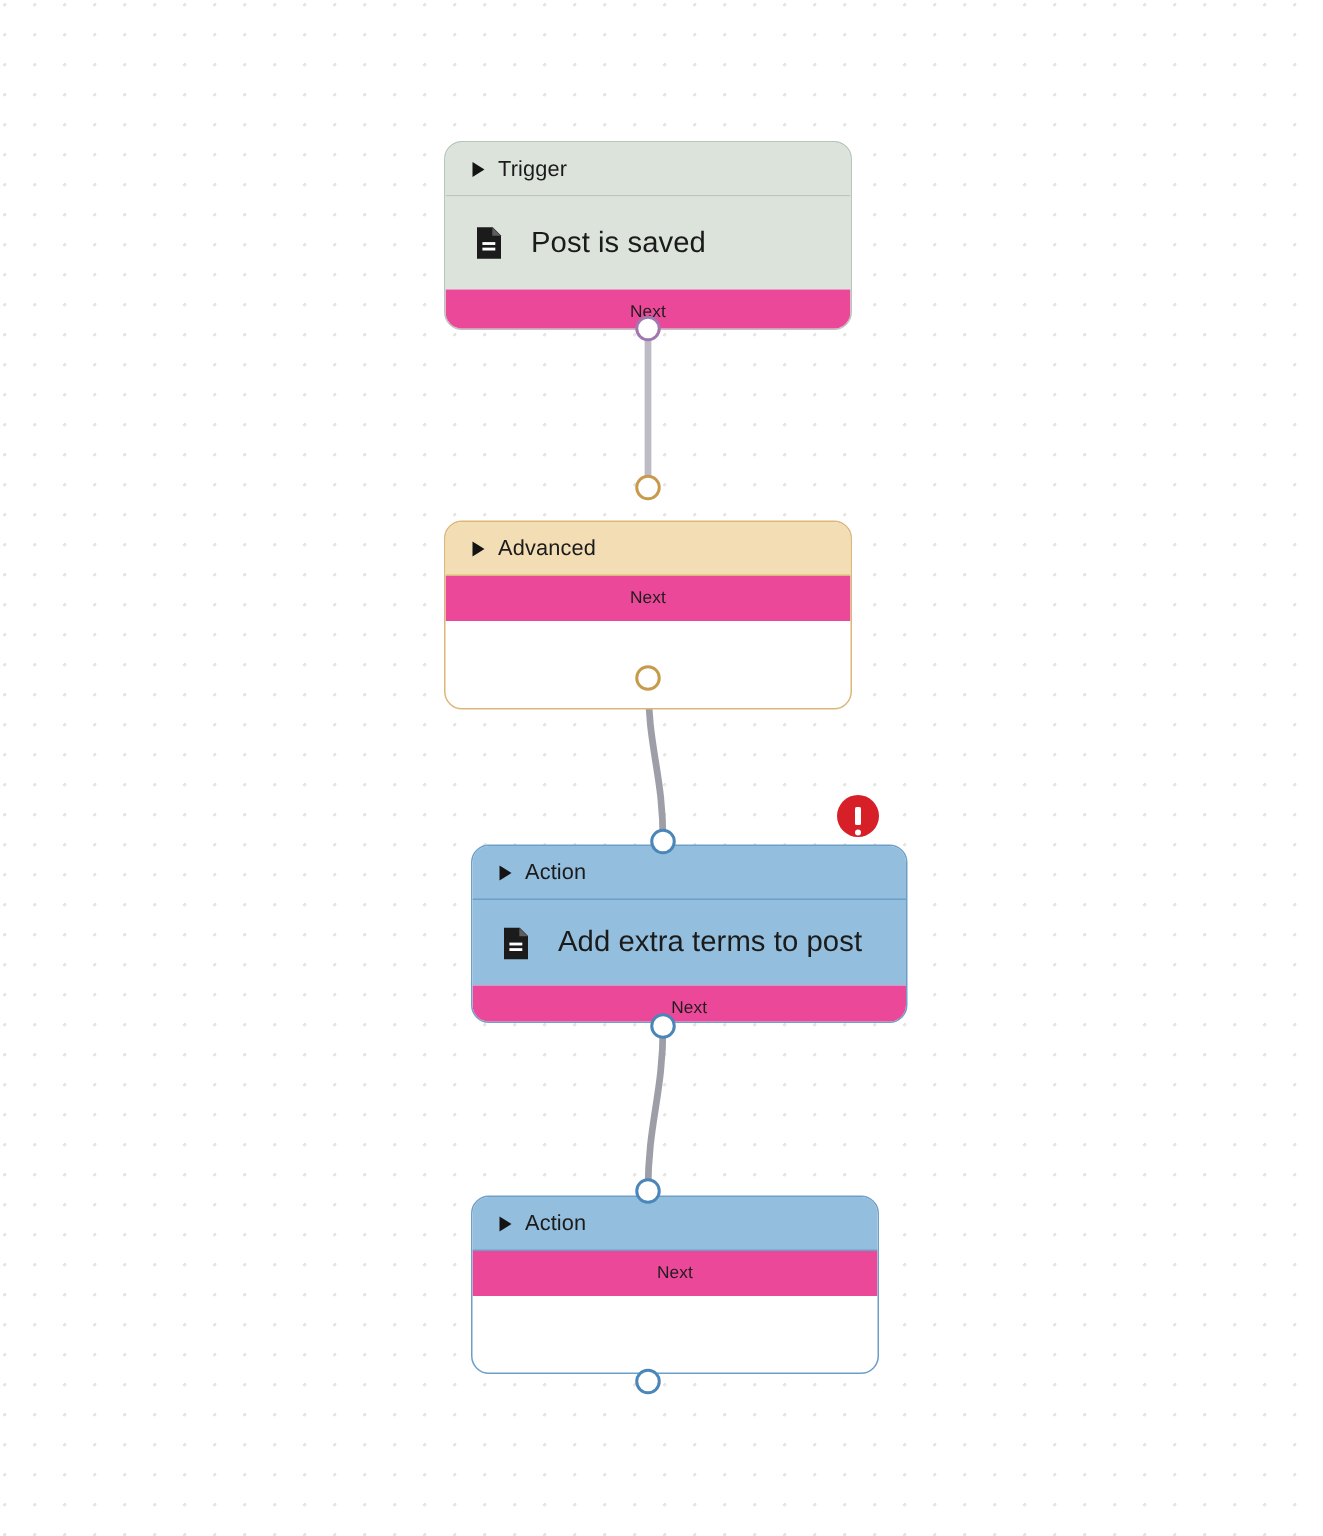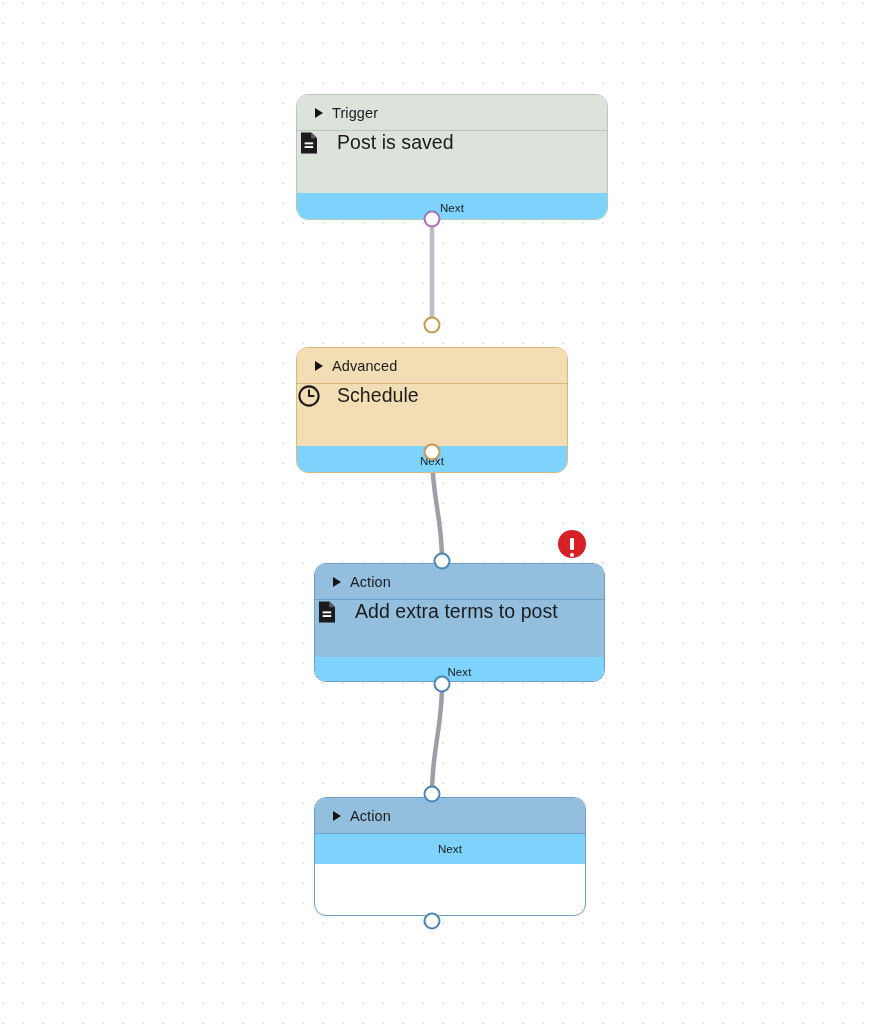--- a/index.html
+++ b/index.html
@@ -63,38 +63,40 @@
     border-left: 8px solid #141414;
     border-top: 5.5px solid transparent;
     border-bottom: 5.5px solid transparent;
     margin-right: 9px;
     flex: none;
   }
   .node-body {
     box-sizing: border-box;
     height: 62px;
     display: flex;
+    align-items: center;
+    padding-left: 17px;
   }
   .node-icon {
     width: 24px;
     height: 24px;
     flex: none;
     margin-right: 16px;
     display: block;
   }
   .node-title {
     font-size: 19.5px;
     color: #1b1b1b;
     letter-spacing: 0.05px;
     white-space: nowrap;
   }
   .node-footer {
     box-sizing: border-box;
     height: 30px;
-    background: #7dd3fc;
+    background: #ec4899;
     display: flex;
     align-items: center;
     justify-content: center;
     font-size: 11.5px;
     color: #1d1d1d;
     letter-spacing: 0.1px;
   }
 
   
   .node.trigger {
@@ -180,21 +182,21 @@
 <body>
 
 <div id="canvas">
 
   <svg id="edges" viewBox="0 0 882 1024" width="882" height="1024">
     <path d="M 432 219 L 432 325" stroke="#bdbcc6" stroke-width="4.5" fill="none" stroke-linecap="round"></path>
     <path d="M 432 452 C 432 500, 442 515, 442 561" stroke="#9e9ea8" stroke-width="4.5" fill="none" stroke-linecap="round"></path>
     <path d="M 442 684 C 442 730, 432 748, 432 794" stroke="#9e9ea8" stroke-width="4.5" fill="none" stroke-linecap="round"></path>
   </svg>
 
-  <div class="node trigger" style="left:296px; top:94px; width:312px; height:126px;">
+  <div class="node trigger" style="left:296px; top:94px; width:272px; height:126px;">
     <div class="node-header">
       <span class="disclosure"></span>
       <span>Trigger</span>
     </div>
     <div class="node-body">
       <svg class="node-icon" viewBox="0 0 24 24">
         <path d="M4 1.5 h10.5 L20 7 v15.5 H4 Z" fill="#1b1b1b"></path>
         <path d="M14.2 1.6 v5.6 h5.6 Z" fill="#5e5e5e"></path>
         <rect x="7.6" y="11.4" width="8.6" height="1.9" fill="#ffffff"></rect>
         <rect x="7.6" y="15.1" width="8.6" height="1.9" fill="#ffffff"></rect>
@@ -204,27 +206,20 @@
     <div class="node-footer">Next</div>
   </div>
   <div class="port bottom purple" style="left:432px; top:219px;"></div>
 
   <div class="port top tan" style="left:432px; top:325px; z-index:3;"></div>
   <div class="node advanced" style="left:296px; top:347px; width:272px; height:126px;">
     <div class="node-header">
       <span class="disclosure"></span>
       <span>Advanced</span>
     </div>
-    <div class="node-body">
-      <svg class="node-icon" viewBox="0 0 24 24">
-        <circle cx="12" cy="12" r="9.6" fill="none" stroke="#1b1b1b" stroke-width="2.1"></circle>
-        <path d="M12 6.3 V12 H16.6" fill="none" stroke="#1b1b1b" stroke-width="2.1" stroke-linecap="round" stroke-linejoin="round"></path>
-      </svg>
-      <span class="node-title">Schedule</span>
-    </div>
     <div class="node-footer">Next</div>
   </div>
   <div class="port bottom tan" style="left:432px; top:452px;"></div>
 
   <div class="error-badge" style="left:558px; top:530px;">
     <span class="bang"></span>
   </div>
 
   <div class="port top blue" style="left:442px; top:561px; z-index:3;"></div>
   <div class="node action" style="left:296px; top:563px; width:291px; height:119px;">

